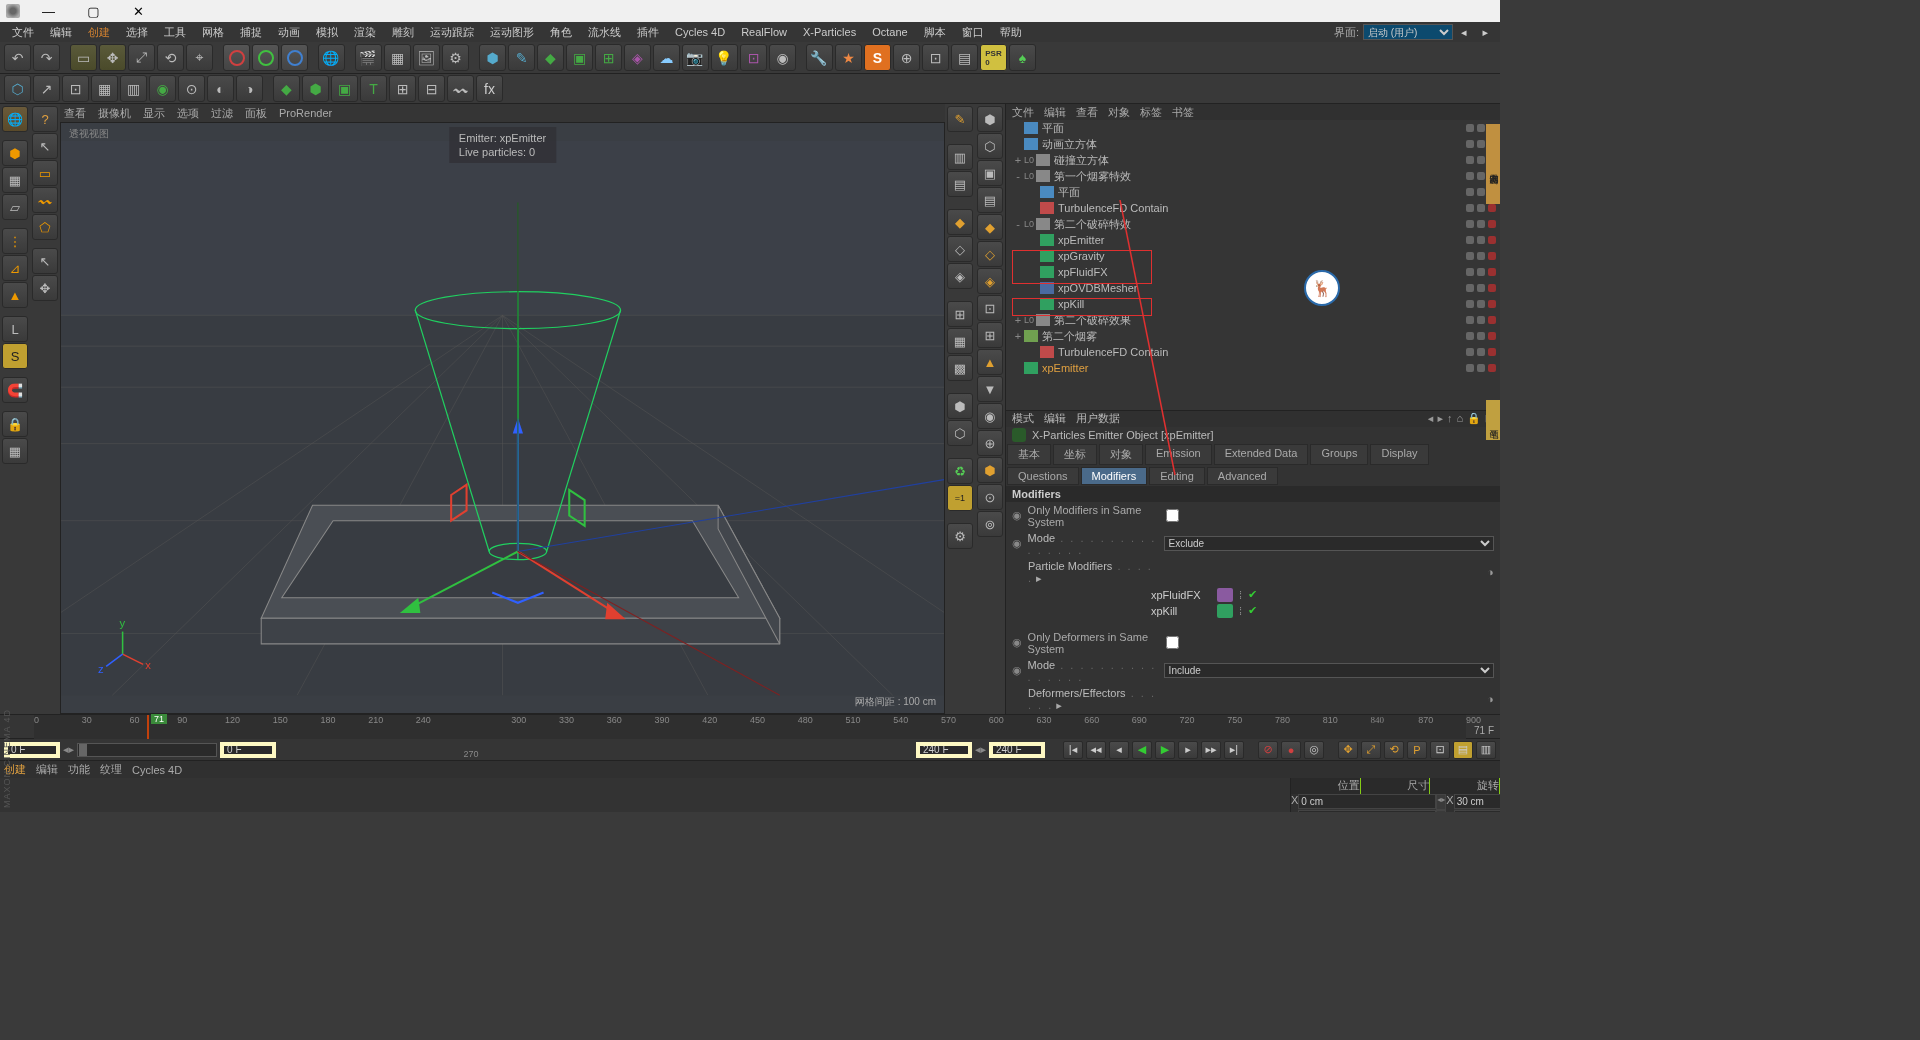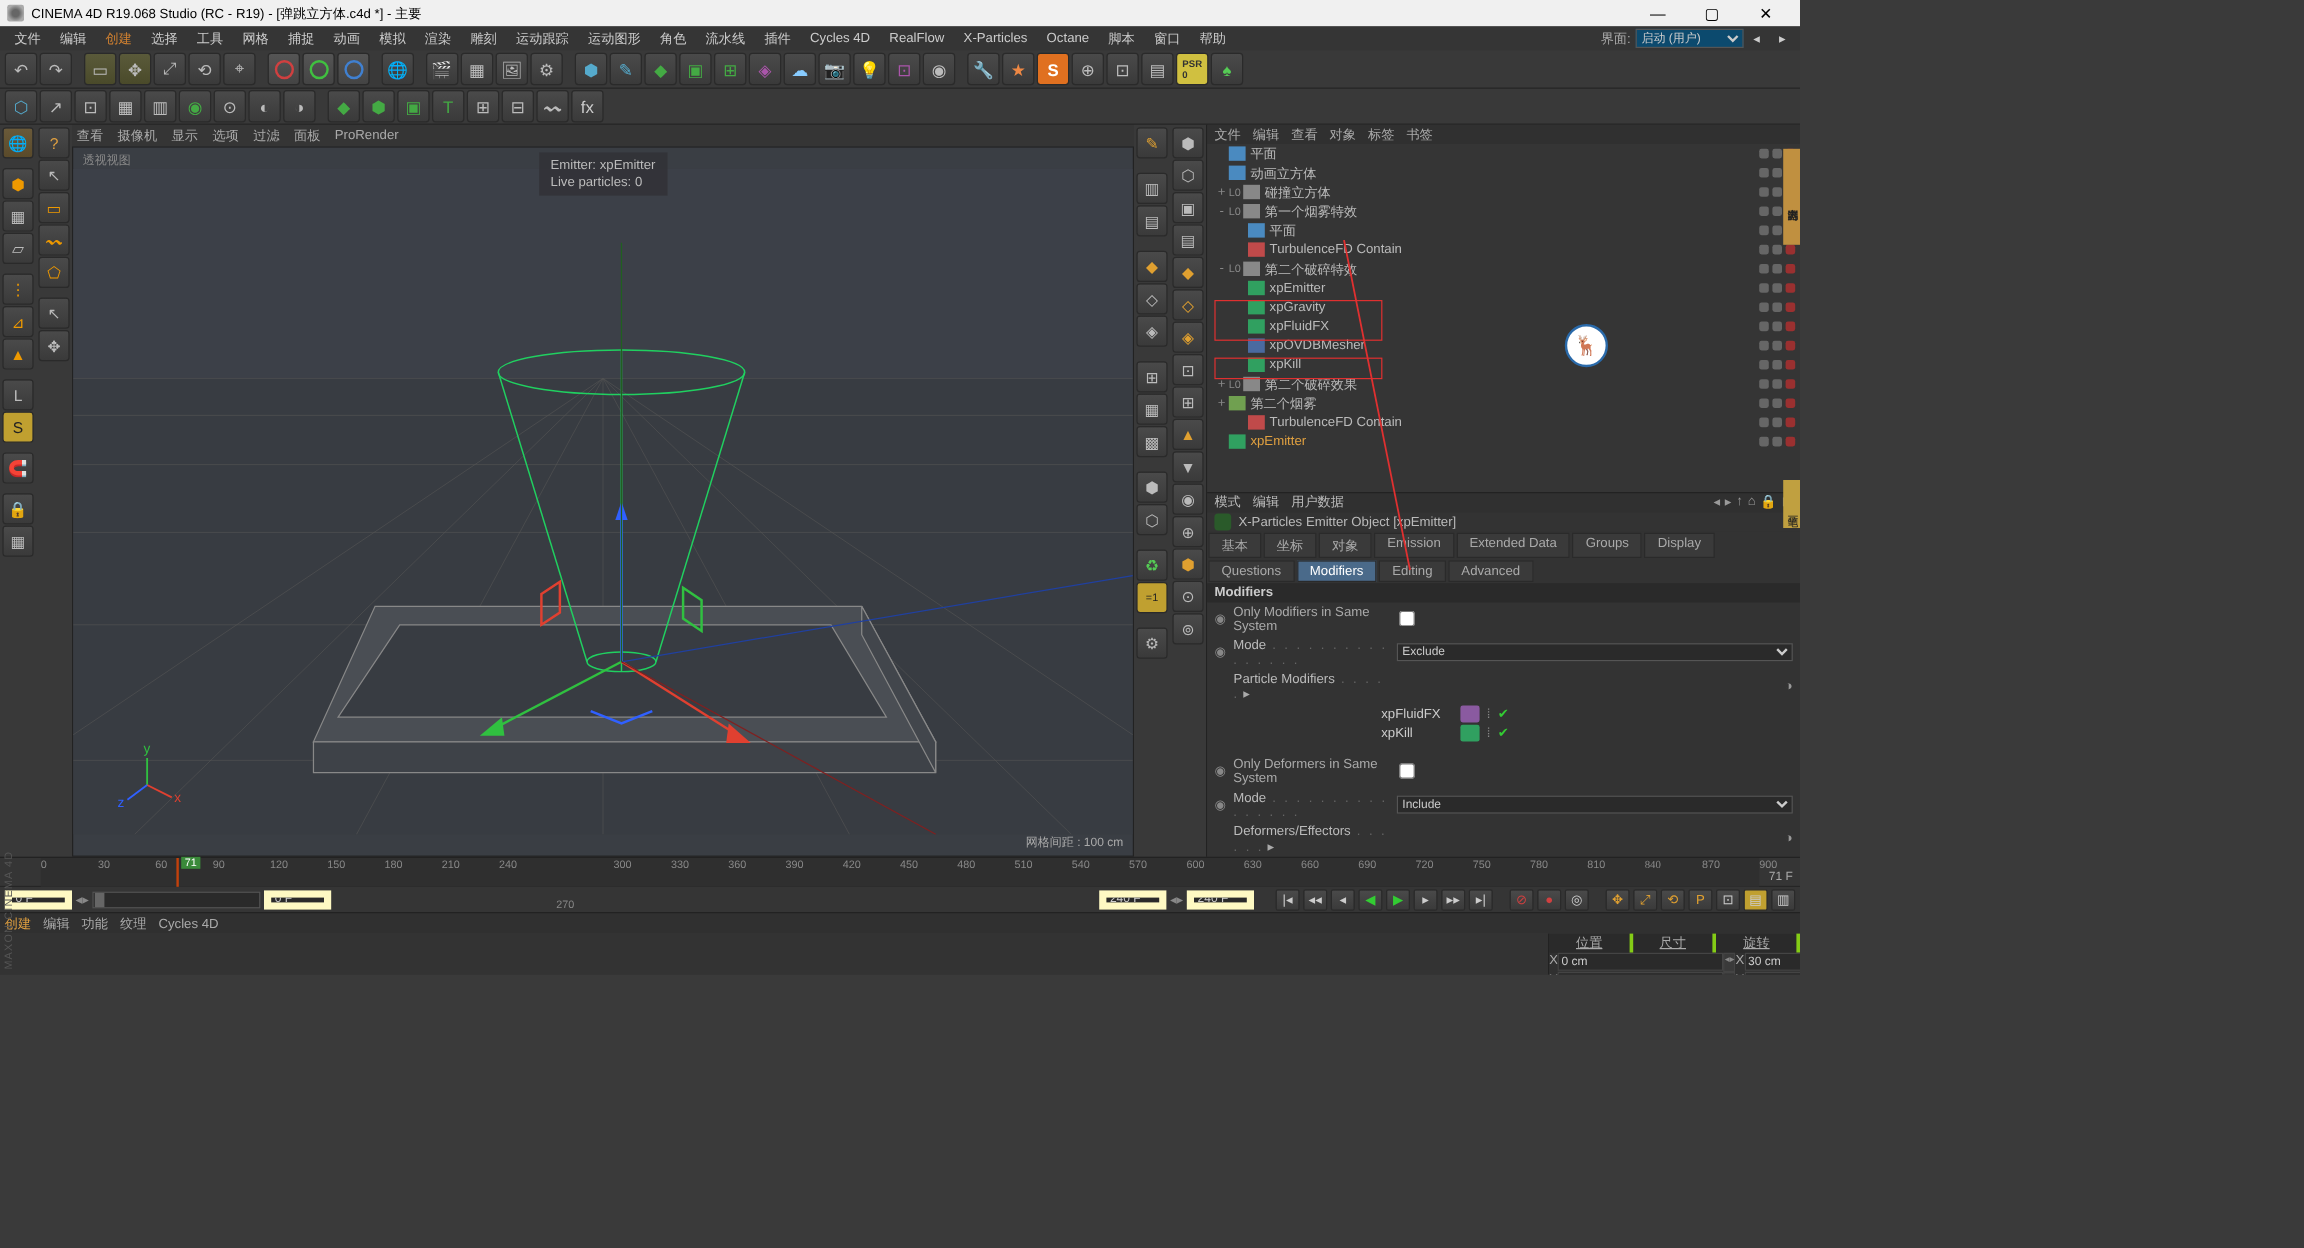--- a/index.html
+++ b/index.html
@@ -68,49 +68,48 @@
 .attrrow select { flex:1; background:#2a2a2a; border:1px solid #555; color:#ccc; height:15px; font-size:10px; }
 .modrow { display:flex; align-items:center; padding:1px 6px 1px 145px; gap:6px; }
 .modicon { width:16px; height:14px; border-radius:2px; }
 .check { color:#3c3; }
 .timeline { height:24px; background:#353535; position:relative; border-top:1px solid #222; }
 .tlruler { height:24px; position:relative; margin:0 34px 0 34px; background:#2f2f2f; }
 .tltick { position:absolute; top:0; color:#888; font-size:9px; }
 .tlmark { position:absolute; top:0; width:2px; height:24px; background:#c2410c; }
 .tlframe { position:absolute; bottom:2px; right:6px; color:#aaa; font-size:10px; }
 .playbar { height:22px; background:#353535; display:flex; align-items:center; padding:0 4px; gap:3px; border-top:1px solid #222; }
-.pfield { width:56px; height:16px; background:#2a2a2a; border:6px solid #fef9c3; color:#ccc; font-size:10px; padding:0 3px; }
+.pfield { width:56px; height:16px; background:#2a2a2a; border:4px solid #fef9c3; color:#ccc; font-size:10px; padding:0 3px; }
 .pslider { flex:0 0 140px; height:14px; background:#2a2a2a; border:1px solid #555; }
 .pbtn { width:20px; height:18px; background:linear-gradient(#4a4a4a,#3a3a3a); border:1px solid #2a2a2a; border-radius:2px; display:flex; align-items:center; justify-content:center; cursor:pointer; font-size:11px; color:#ccc; }
 .pbtn.play { color:#3c3; }
 .pbtn.rec { color:#d04040; }
 .mattabs { height:18px; background:#303030; display:flex; align-items:center; padding:0 4px; gap:10px; border-top:1px solid #222; }
 .mattabs span { color:#aaa; cursor:pointer; }
 .mattabs span.sel { color:#e0a040; }
 .bottomrow { display:flex; height:82px; background:#353535; }
 .matarea { flex:1; background:#333; }
 .coordpanel { width:210px; background:#353535; border-left:1px solid #222; }
 .coordhdr { display:flex; height:16px; background:#2a2a2a; }
-.coordhdr div { flex:1; text-align:center; color:#aaa; border-right:3px solid #84cc16;text-decoration:underline; }
+.coordhdr div { flex:1; text-align:right; color:#aaa; border-right:1px solid #84cc16; }
 .coordrow { display:flex; height:16px; }
 .coordrow .clbl { width:18px; text-align:center; color:#aaa; background:#303030; }
 .coordrow input { flex:1; background:#2a2a2a; border:1px solid #444; color:#ccc; font-size:10px; padding:0 2px; height:15px; }
 .coordrow .spin { width:10px; background:#3a3a3a; border:1px solid #444; color:#888; text-align:center; font-size:8px; cursor:pointer; }
 .brand { position:absolute; left:2px; bottom:4px; writing-mode:vertical-rl; transform:rotate(180deg); color:#555; font-size:9px; letter-spacing:1px; }
 .watermark { position:absolute; right:160px; top:150px; width:36px; height:36px; border:2px solid #2a6aaa; border-radius:50%; background:#fff; display:flex; align-items:center; justify-content:center; font-size:16px; }
 .redline { position:absolute; pointer-events:none; }
 .righttab { position:absolute; right:0; top:124px; width:14px; height:80px; background:#c09040; writing-mode:vertical-rl; text-align:center; color:#222; font-size:9px; padding-top:6px; cursor:pointer; }
 .righttab2 { position:absolute; right:0; top:400px; width:14px; height:40px; background:#c0a040; writing-mode:vertical-rl; text-align:center; color:#222; font-size:9px; padding-top:6px; cursor:pointer; }
 </style>
 </head>
 <body>
 
 <div class="titlebar">
   <div class="appicon"></div>
-  <div class="title">CINEMA 4D R19.068 Studio (RC - R19) - [弹跳立方体.c4d *] - 主要</div>
   <div class="winbtns">
     <div class="winbtn">—</div>
     <div class="winbtn">▢</div>
     <div class="winbtn">✕</div>
   </div>
 </div>
 
 <div class="menubar" id="menubar">
     <span class="mi">文件</span>
     <span class="mi">编辑</span>

